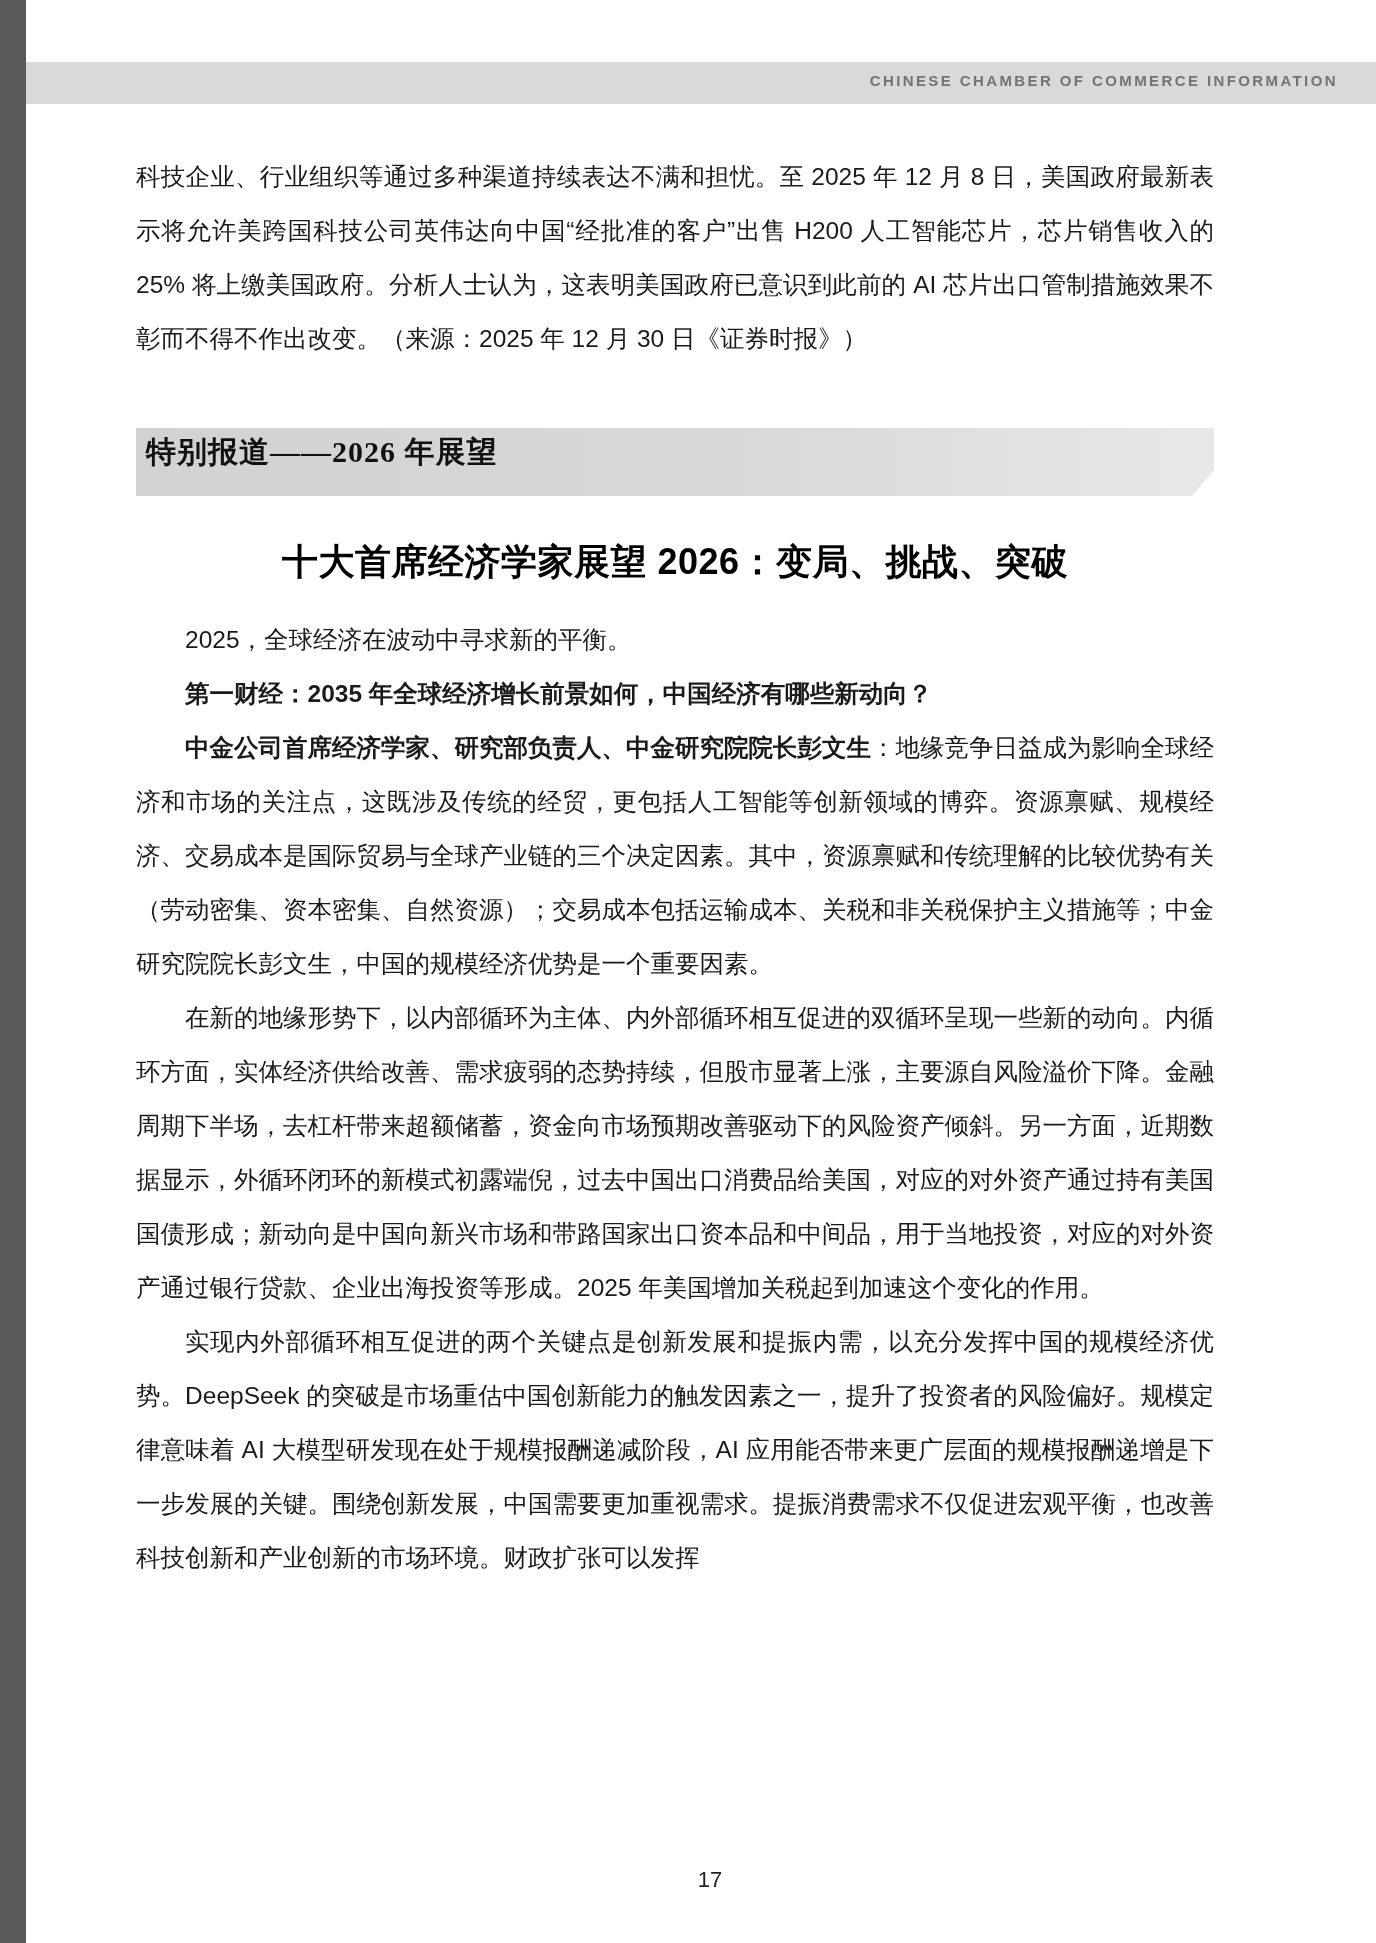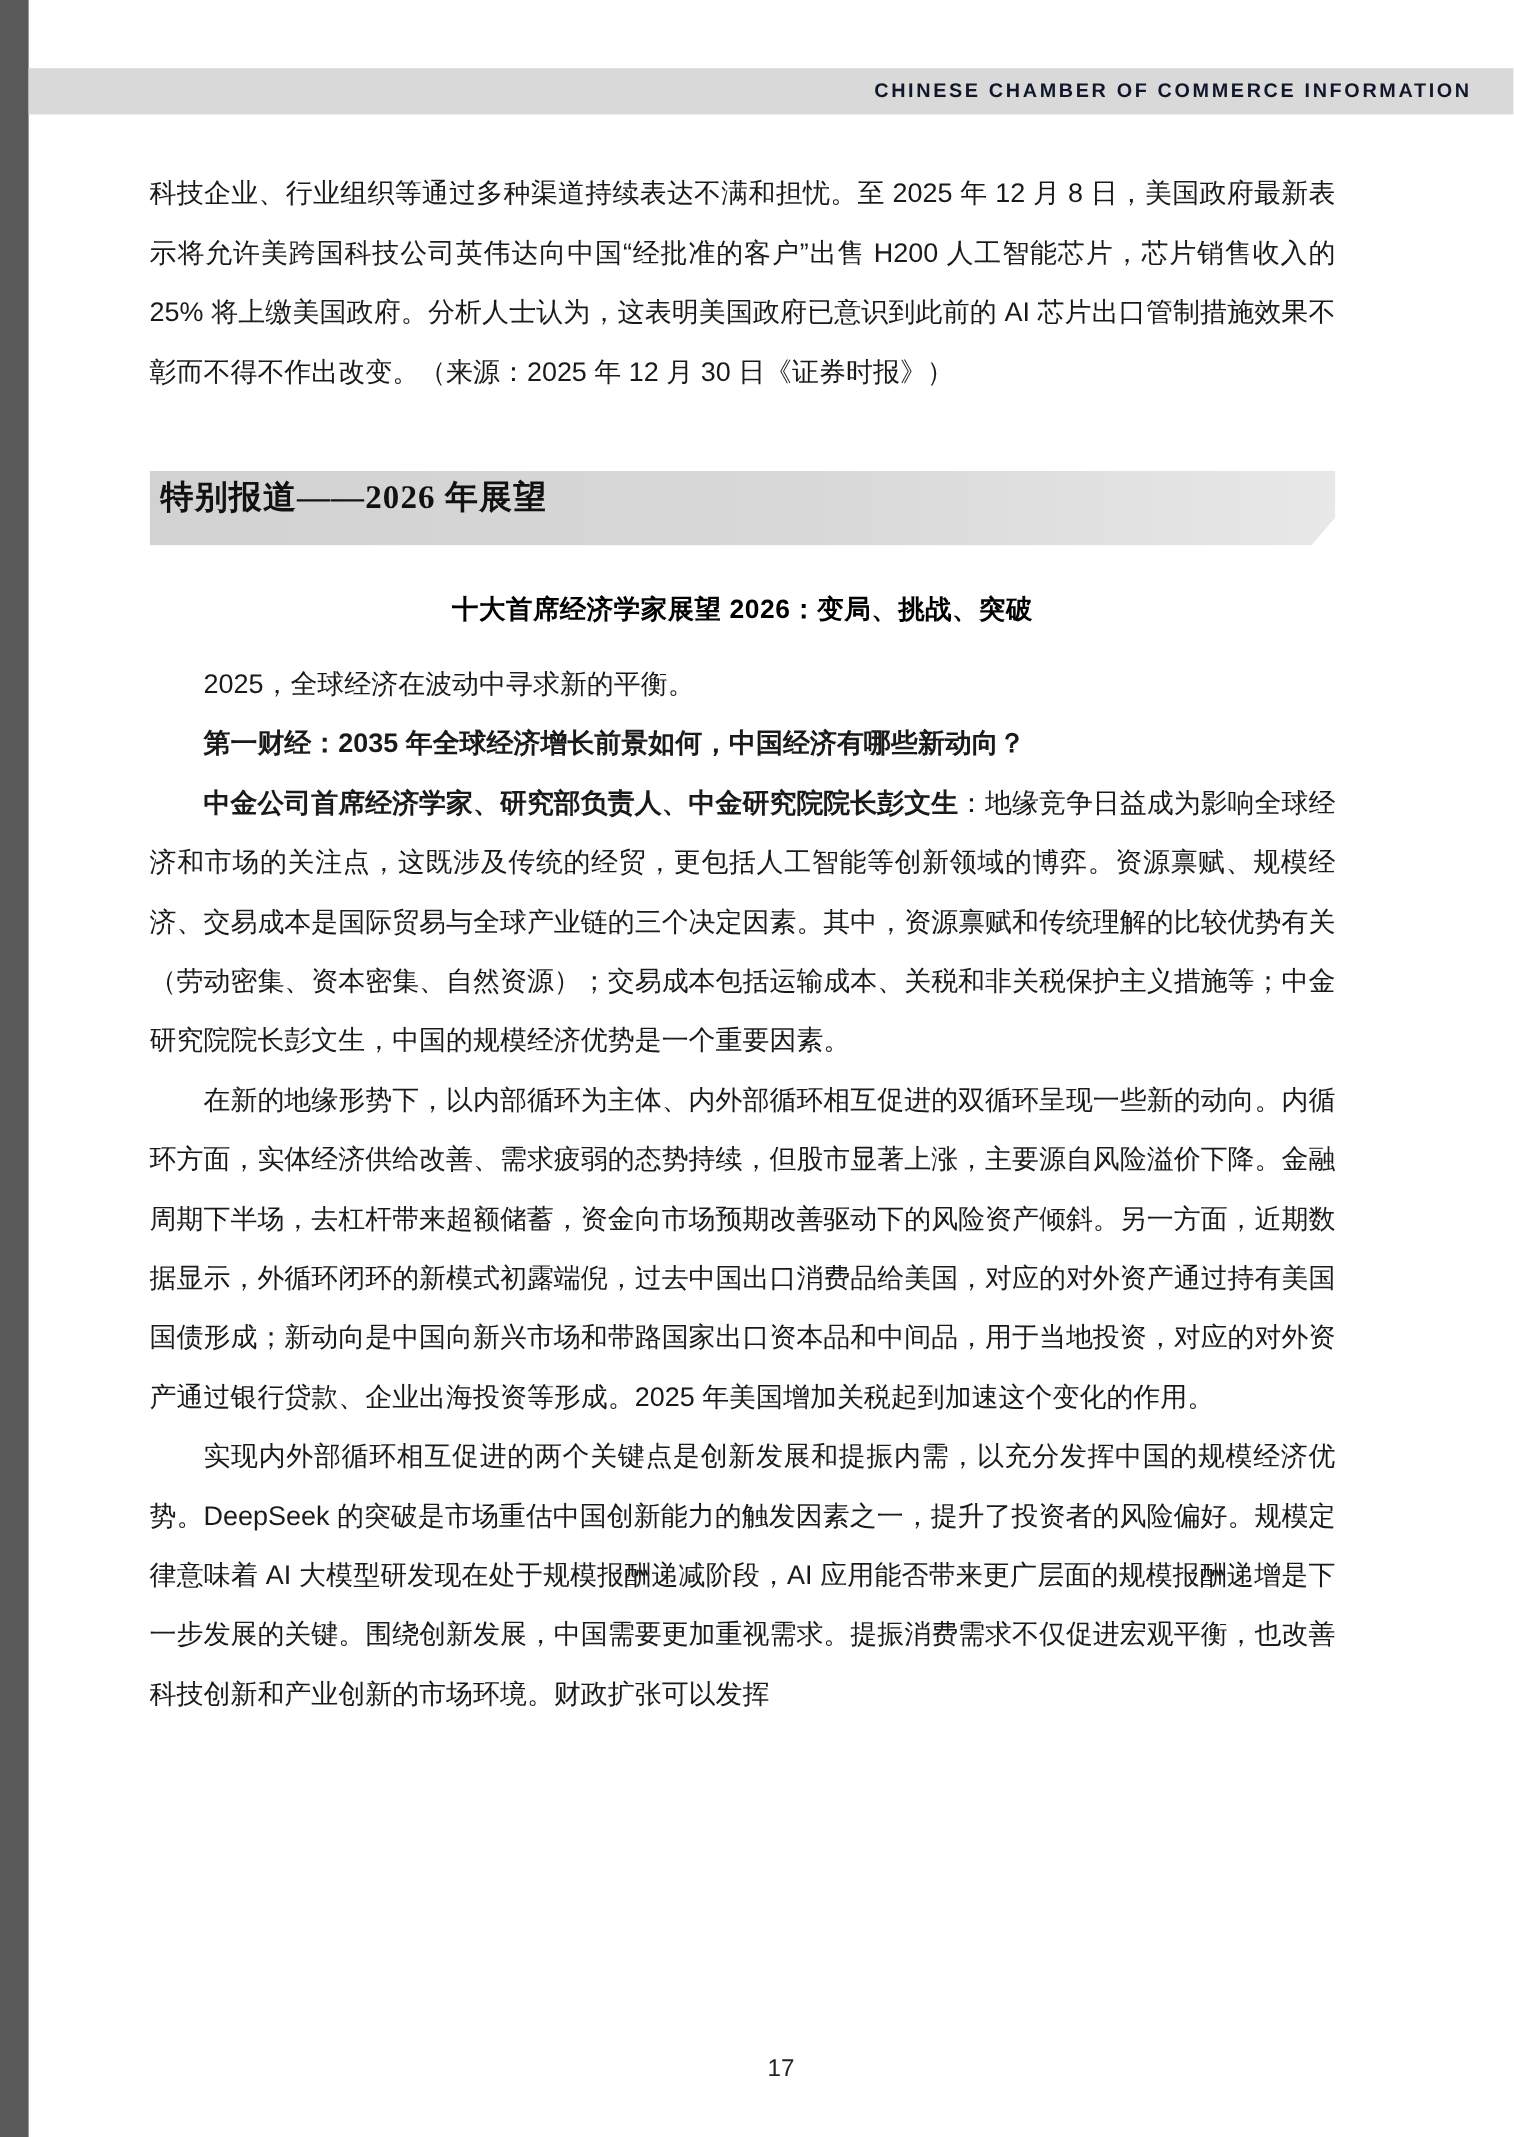--- a/index.html
+++ b/index.html
@@ -35,23 +35,23 @@
     left: 26px;
     top: 62px;
     width: 1350px;
     height: 42px;
     background: #d9d9d9;
   }
   .header-bar-text {
     position: absolute;
     right: 38px;
     top: 72px;
-    font-size: 18px;
+    font-size: 15px;
     letter-spacing: 2.4px;
-    color: #0f172a;
+    color: #737373;
     font-family: "Liberation Sans", sans-serif;
     font-weight: bold;
   }
   .content {
     position: absolute;
     left: 136px;
     top: 150px;
     width: 1078px;
   }
   p.body-text {
@@ -81,21 +81,21 @@
     left: 10px;
     top: 4px;
     font-size: 30px;
     font-weight: bold;
     color: #111111;
     font-family: "Liberation Serif", serif;
     letter-spacing: 1px;
   }
   .article-title {
     margin: 42px 0 26px 0;
-    font-size: 24px;
+    font-size: 36px;
     font-weight: bold;
     text-align: center;
     color: #000000;
     font-family: "Liberation Sans", sans-serif;
     letter-spacing: 0.5px;
   }
   .bold-lead {
     font-weight: bold;
   }
   .page-number {

